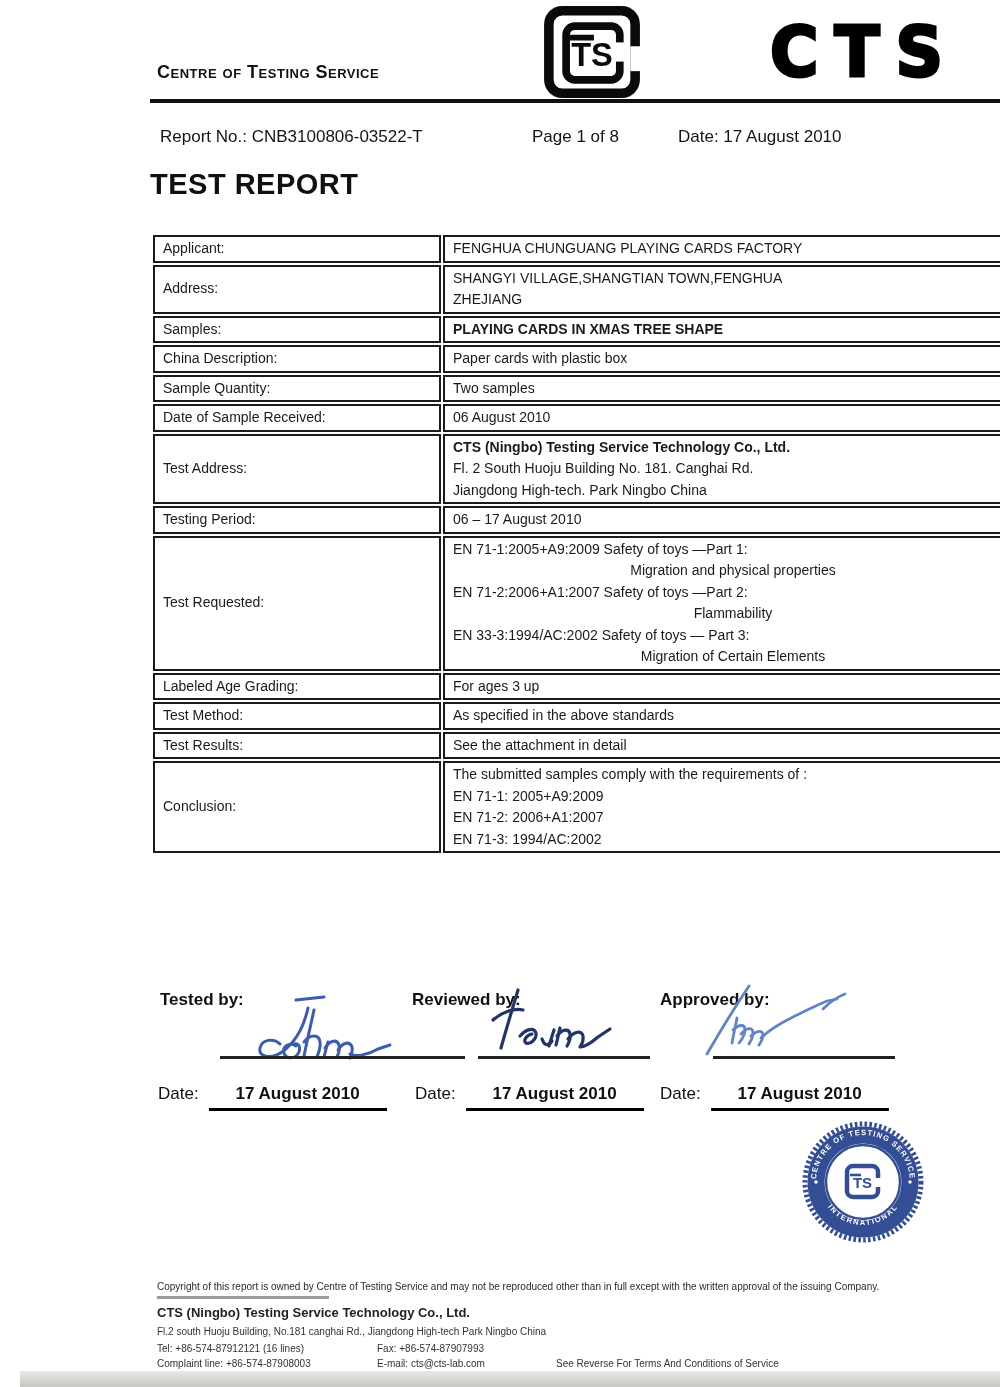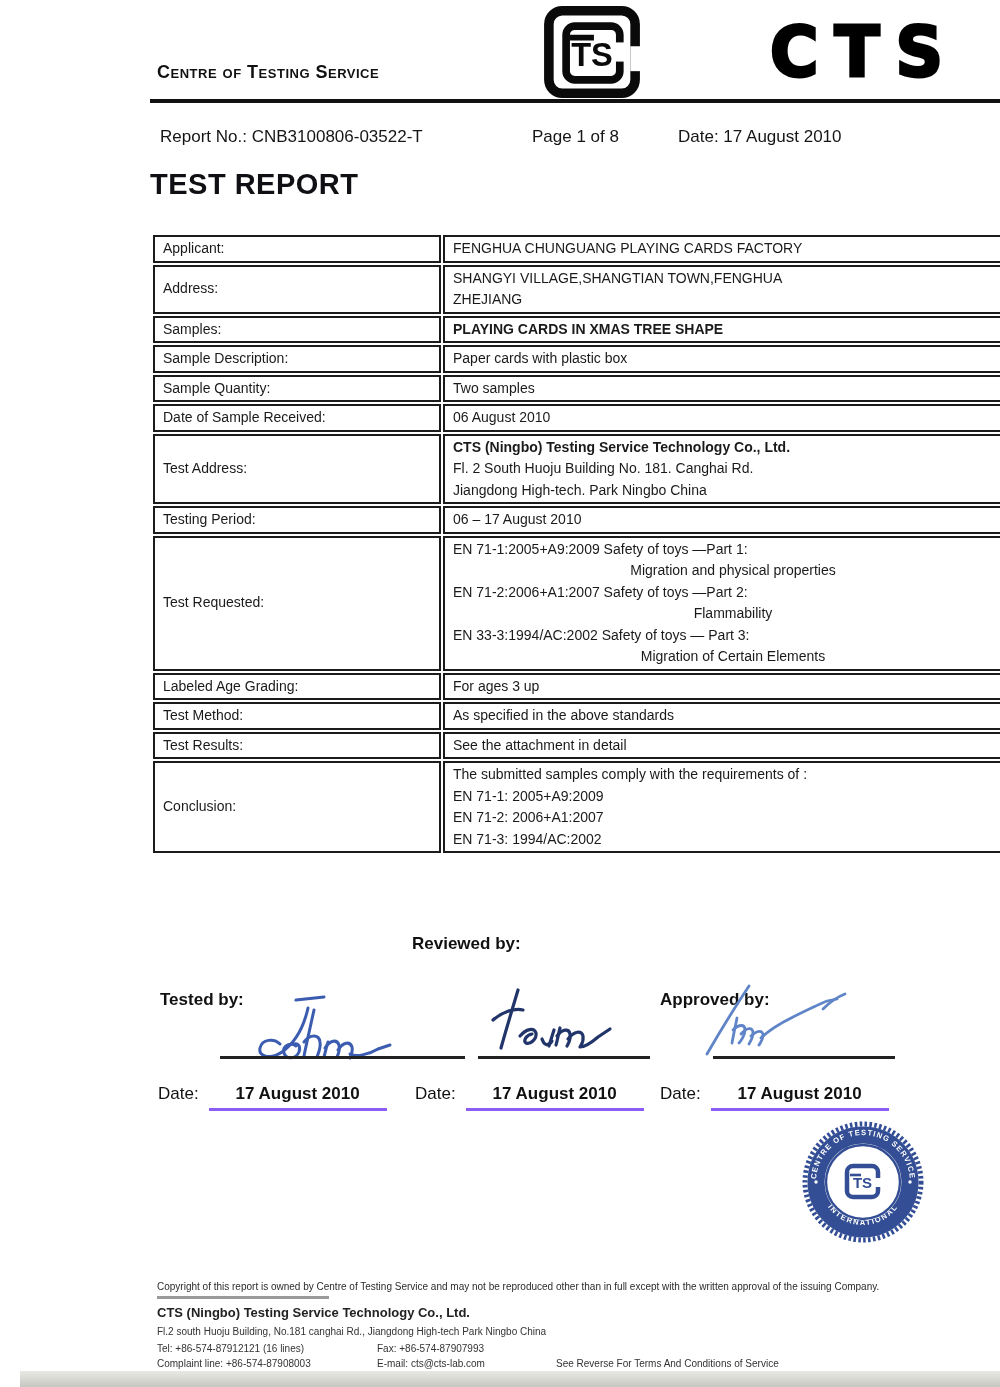--- a/index.html
+++ b/index.html
@@ -34,21 +34,21 @@
   .value-cell .b{font-weight:bold;}
   .value-cell .c{text-align:center;}
 
   
   .sig-label{position:absolute;font-size:17px;font-weight:bold;color:#111;}
   .sig-line{position:absolute;height:3px;background:#222;}
   .sig-svg{position:absolute;}
 
   .date-group{position:absolute;font-size:17px;color:#111;display:flex;align-items:flex-start;}
   .date-group .dl{font-weight:normal;margin-right:10px;}
-  .date-group .dv{font-weight:bold;border-bottom:3px solid #8b5cf6;padding:0 14px 4px 14px;
+  .date-group .dv{font-weight:bold;border-bottom:3px solid #000000;padding:0 14px 4px 14px;
                   min-width:150px;text-align:center;}
 
   
   .copyright{position:absolute;left:137px;top:1281px;font-size:10px;color:#2b2b2b;}
   .foot-div{position:absolute;left:137px;top:1296px;width:172px;height:3px;background:#9a9a9a;}
   .company{position:absolute;left:137px;top:1305px;font-size:13px;font-weight:bold;color:#222;}
   .comp-addr{position:absolute;left:137px;top:1326px;font-size:10px;color:#333;}
   .foot-row{position:absolute;left:0;width:1000px;font-size:10px;color:#333;}
   .foot-row .fa{position:absolute;left:137px;}
   .foot-row .fb{position:absolute;left:357px;}
@@ -106,21 +106,21 @@
     </tr>
 
     <tr>
       <td class="label-cell">Samples:</td>
       <td class="value-cell">
             <div class="b">PLAYING CARDS IN XMAS TREE SHAPE</div>
           </td>
     </tr>
 
     <tr>
-      <td class="label-cell">Sample Description:</td>
+      <td class="label-cell">China Description:</td>
       <td class="value-cell">
             <div>Paper cards with plastic box</div>
           </td>
     </tr>
 
 
     <tr>
       <td class="label-cell">Sample Quantity:</td>
       <td class="value-cell">
             <div>Two samples</div>
@@ -190,21 +190,21 @@
             <div>The submitted samples comply with the requirements of :</div>
             <div>EN 71-1: 2005+A9:2009</div>
             <div>EN 71-2: 2006+A1:2007</div>
             <div>EN 71-3: 1994/AC:2002</div>
           </td>
     </tr>
   </tbody>
   </table>
 
   <div class="sig-label" style="left:140px;top:990px;">Tested by:</div>
-  <div class="sig-label" style="left:392px;top:934px;">Reviewed by:</div>
+  <div class="sig-label" style="left:392px;top:990px;">Reviewed by:</div>
   <div class="sig-label" style="left:640px;top:990px;">Approved by:</div>
 
   <svg class="sig-svg" style="left:218px;top:988px;" width="235" height="72" viewBox="0 0 235 72">
     <g fill="none" stroke="#3b5cb0" stroke-width="3" stroke-linecap="round" stroke-linejoin="round">
       <path d="M58,12 L86,9"></path>
       <path d="M70,20 C66,38 58,54 44,64 C34,71 20,70 22,60 C24,51 36,50 42,56"></path>
       <path d="M58,58 C52,54 44,58 46,65 C48,72 58,71 61,64 C63,58 60,55 56,56"></path>
       <path d="M76,22 C72,40 68,58 66,68"></path>
       <path d="M66,54 C72,46 81,46 82,54 C83,60 80,66 79,69"></path>
       <path d="M90,54 C88,60 87,66 86,69"></path>

